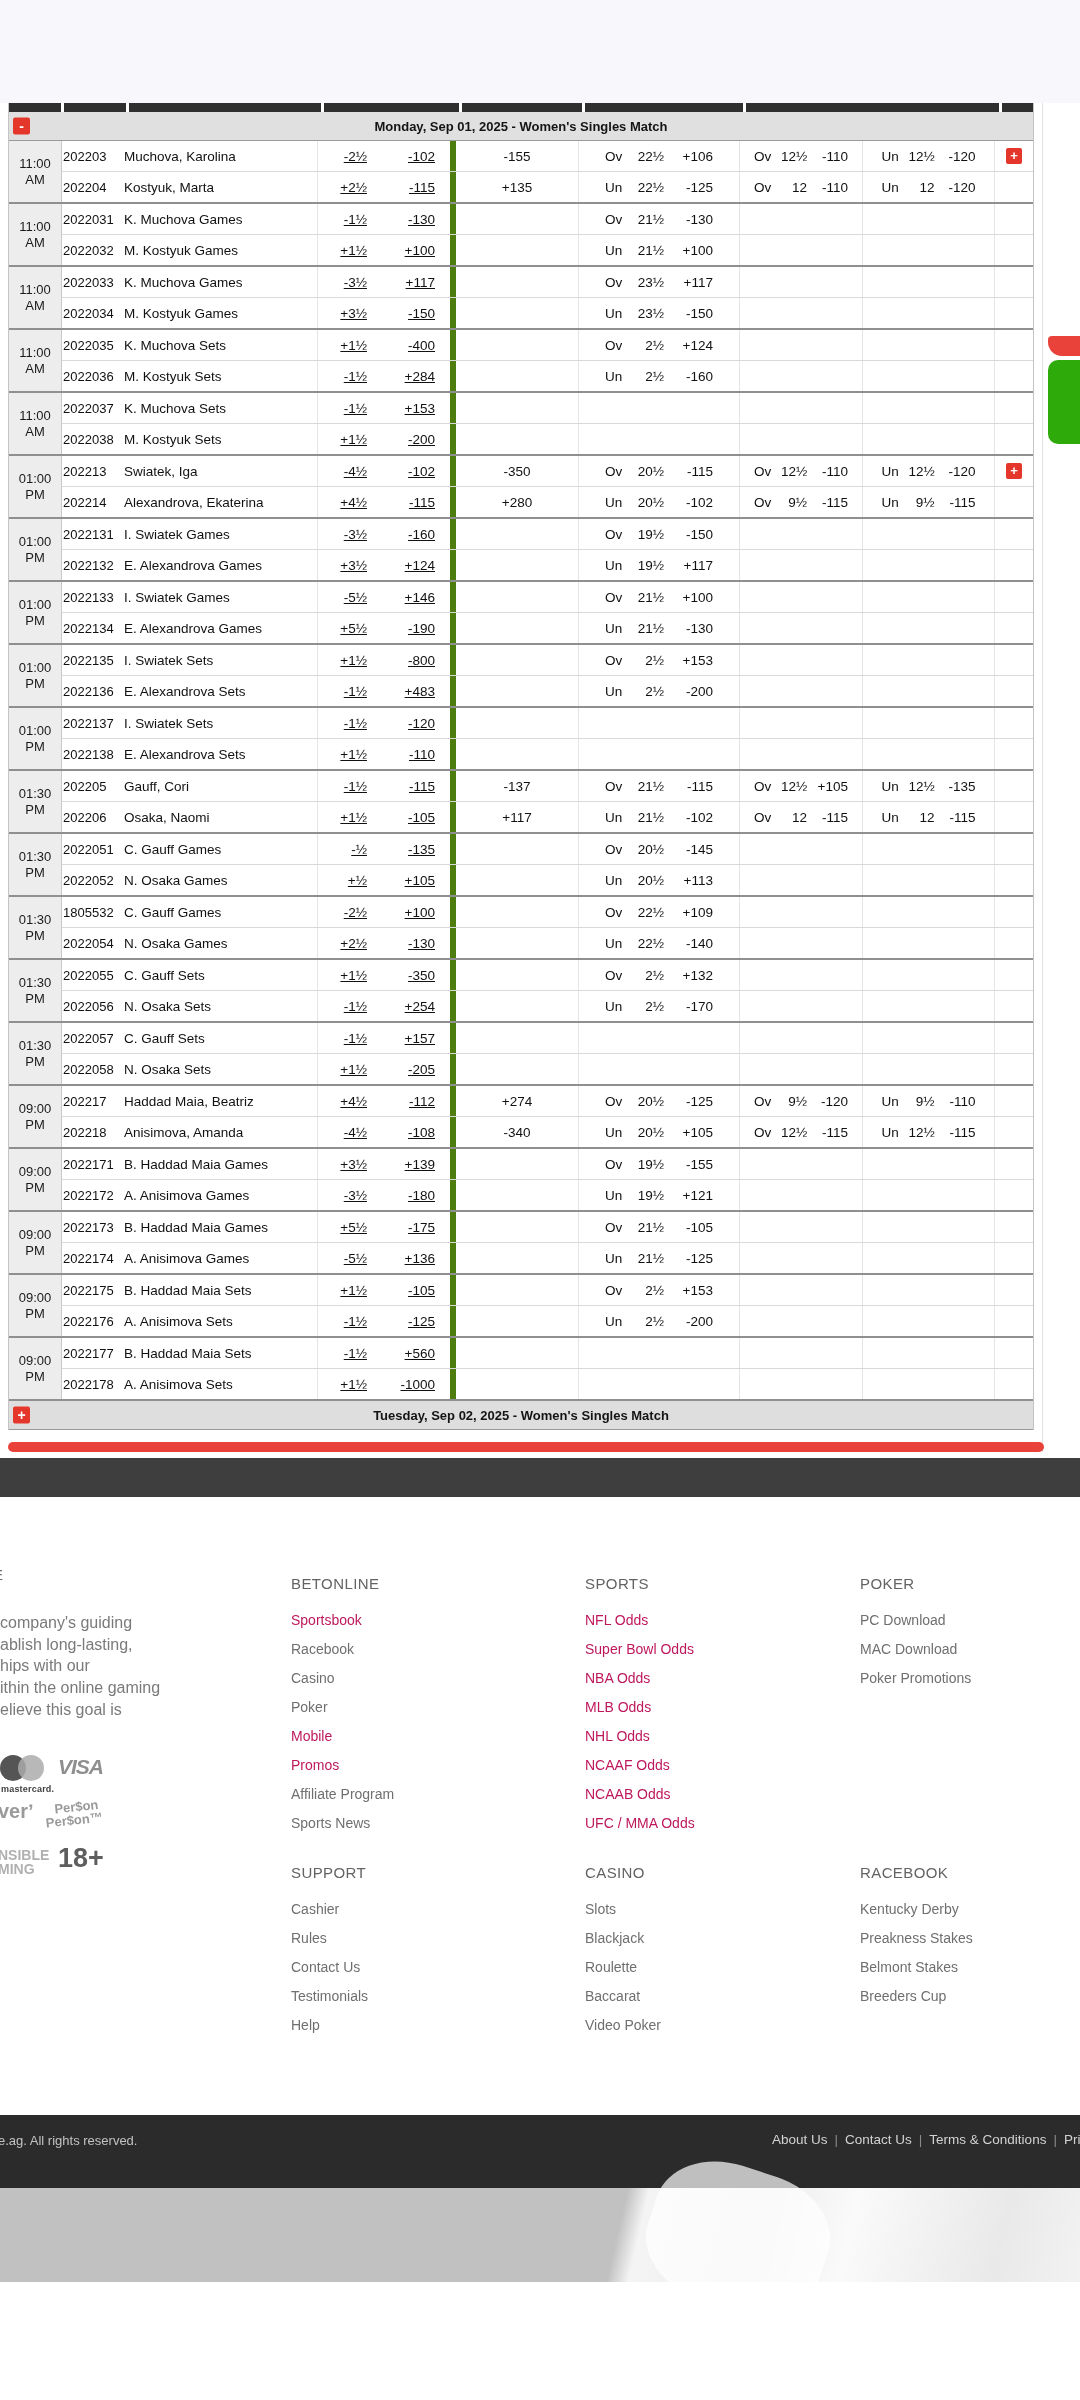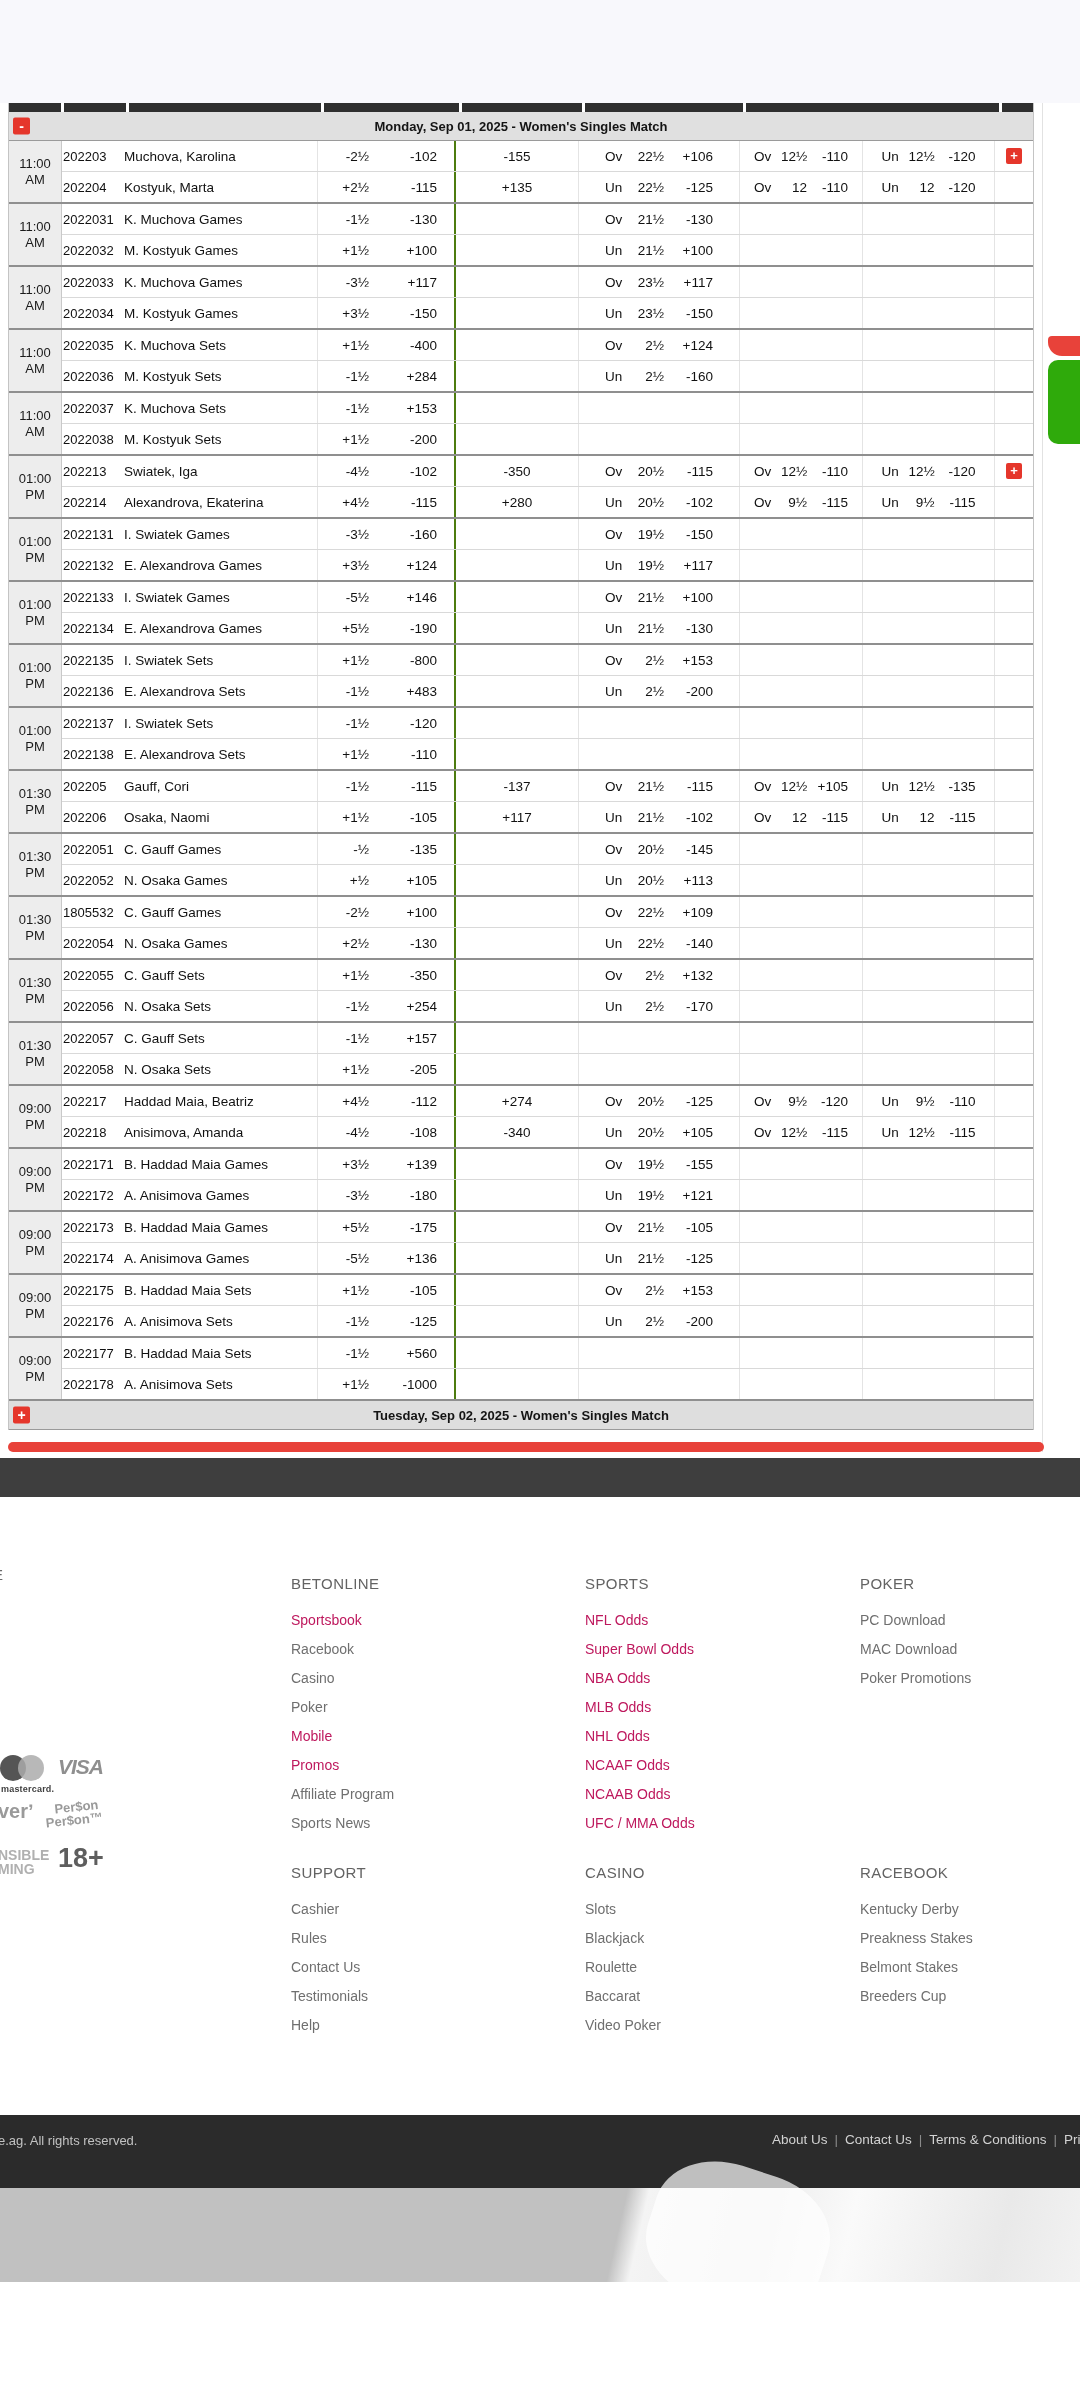--- a/index.html
+++ b/index.html
@@ -24,21 +24,21 @@
   .group:first-child{border-top:none;}
   .time-cell{width:52px;flex:none;background:#ededed;border-right:1px solid #c9c9c9;
         display:flex;flex-direction:column;align-items:center;justify-content:center;
         font-size:13px;line-height:16px;color:#1a1a1a;}
   .rows{flex:1;display:flex;flex-direction:column;min-width:0;}
   .row{height:30px;display:flex;align-items:stretch;font-size:13.5px;color:#111;}
   .row + .row{border-top:1px solid #d9d9d9;justify-content:flex-end;}
   .cell{display:flex;align-items:center;box-sizing:border-box;}
   .c-id{width:62px;flex:none;padding-left:1px;font-size:13px;}
   .c-name{width:194px;flex:none;border-right:1px solid #e4e4e4;}
-  .c-spread{width:138px;flex:none;border-right:2px solid #4d7c0f;justify-content:center;gap:28px;}
+  .c-spread{width:138px;flex:none;border-right:6px solid #4d7c0f;justify-content:center;gap:28px;text-decoration:underline;}
   .c-spread .v1{width:34px;text-align:right;}
   .c-spread .v2{width:40px;text-align:right;}
   .c-ml{width:123px;flex:none;border-right:1px solid #e4e4e4;justify-content:center;}
   .c-total{width:161px;flex:none;border-right:1px solid #e4e4e4;justify-content:center;gap:11px;}
   .c-total .side{width:20px;}
   .c-total .num{width:28px;text-align:right;}
   .c-total .price{width:38px;text-align:right;}
   .c-tt{flex:none;border-right:1px solid #e4e4e4;justify-content:center;gap:7px;}
   .c-tto{width:123px;}
   .c-ttu{width:132px;}
@@ -995,20 +995,27 @@
     </div>
   </div>
 
   <div class="v-track-line"></div>
   <div class="h-scrollbar"></div>
   <div class="dark-band"></div>
   <div class="v-thumb-red"></div>
   <div class="side-green"></div>
 
   <div class="f-frag">E</div>
+  <div class="f-para" id="f-para">
+      <div>company's guiding</div>
+      <div>ablish long-lasting,</div>
+      <div>hips with our</div>
+      <div>ithin the online gaming</div>
+      <div>elieve this goal is</div>
+    </div>
   <div id="f-cols">
       <div class="f-col" style="left: 291px; top: 1575px;">
         <div class="f-title">BETONLINE</div>
         <div class="f-item muted">Sportsbook</div>
         <div class="f-item">Racebook</div>
         <div class="f-item">Casino</div>
         <div class="f-item">Poker</div>
         <div class="f-item muted">Mobile</div>
         <div class="f-item muted">Promos</div>
         <div class="f-item">Affiliate Program</div>

